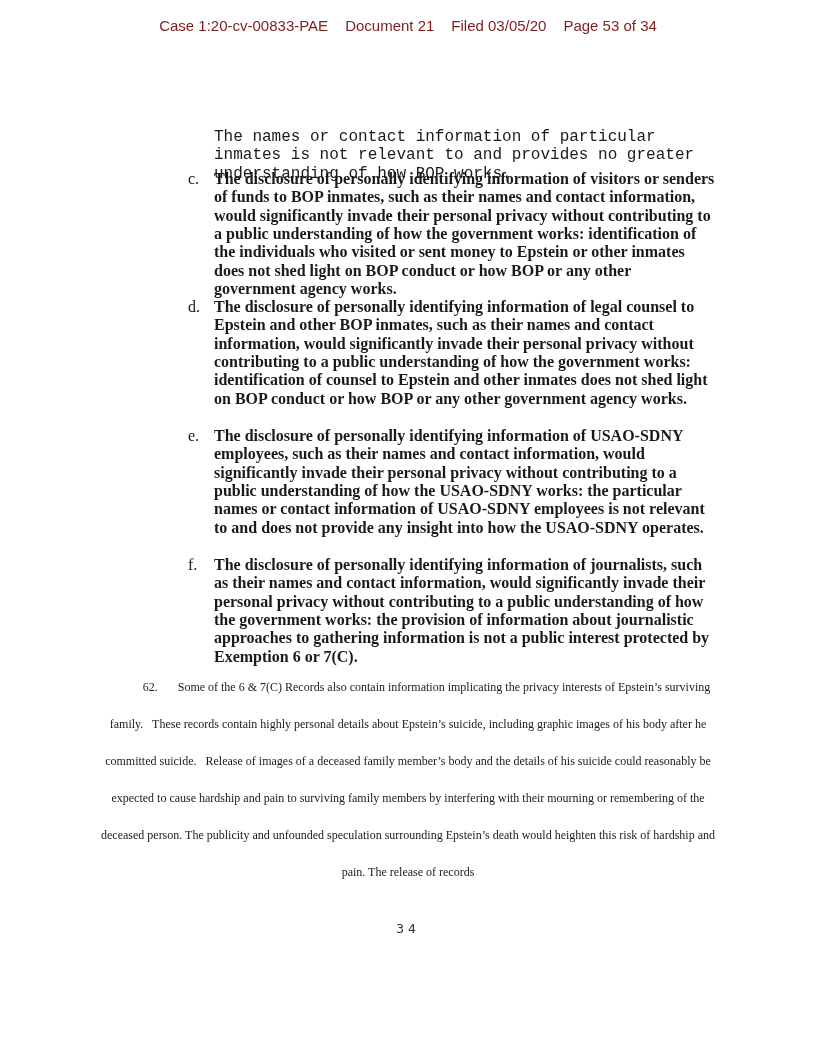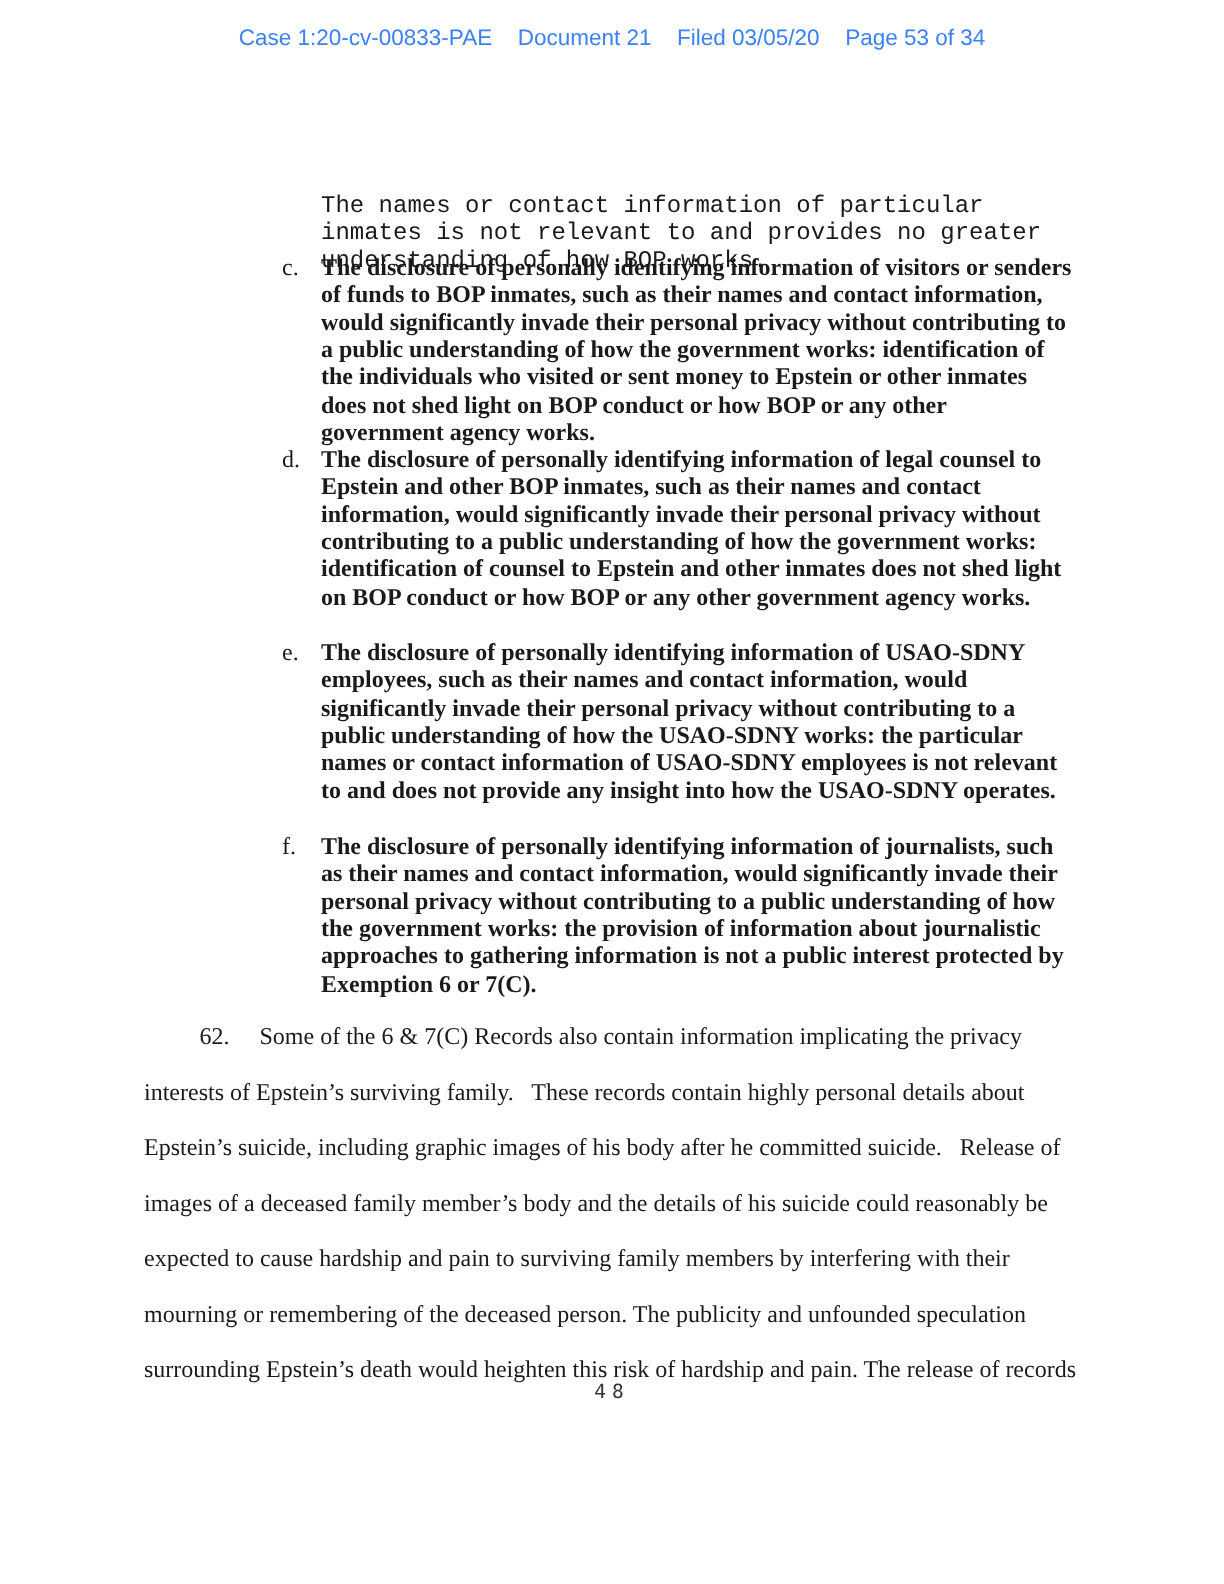--- a/index.html
+++ b/index.html
@@ -15,21 +15,21 @@
     position: absolute; inset: 0;
     width: 816px; height: 1056px;
     background: #ffffff;
   }
   
   .stamp {
     position: absolute; top: 17px; left: 0; right: 0;
     display: flex; justify-content: center; gap: 17px;
     font-family: "Liberation Sans", sans-serif;
     font-size: 15px;
-    color: #3b82f6;
+    color: #7f1d1d;
     white-space: nowrap;
   }
   
   .p-cont {
     position: absolute; left: 214px; width: 502px;
     font-size: 16px; line-height: 18.35px;
     top: 112px;
     font-family: Liberation Mono, monospace;
   }
   
@@ -39,22 +39,23 @@
   }
   .item .label { position: absolute; left: 0; top: 0; }
   .item .text  { display: block; margin-left: 26px; width: 502px; font-weight: bold; }
   .item-c { top: 170px; }
   .item-d { top: 298px; }
   .item-e { top: 427px; }
   .item-f { top: 556px; }
   
   .para62 {
     position: absolute; top: 657px; left: 96px; width: 624px;
-    font-size: 16px; line-height: 37px;
+    font-size: 12px; line-height: 37px;
     text-indent: 37px;
+    text-align: center;
   }
   .para62 .pnum { margin-right: 20px; }
   .para62 .ptext { white-space: pre-wrap; }
   
   .pagenum {
     position: absolute; top: 921px; left: 0; right: 0;
     text-align: center;
     font-family: "DejaVu Sans Mono", monospace;
     font-size: 13px;
     letter-spacing: 4px;
@@ -92,15 +93,15 @@
 
   <div class="item item-f">
     <span class="label">f.</span>
     <span class="text">The disclosure of personally identifying information of journalists, such as their names and contact information, would significantly invade their personal privacy without contributing to a public understanding of how the government works: the provision of information about journalistic approaches to gathering information is not a public interest protected by Exemption 6 or 7(C).</span>
   </div>
 
   <p class="para62">
     <span class="pnum">62.</span><span class="ptext">Some of the 6 &amp; 7(C) Records also contain information implicating the privacy interests of Epstein’s surviving family.   These records contain highly personal details about Epstein’s suicide, including graphic images of his body after he committed suicide.   Release of images of a deceased family member’s body and the details of his suicide could reasonably be expected to cause hardship and pain to surviving family members by interfering with their mourning or remembering of the deceased person. The publicity and unfounded speculation surrounding Epstein’s death would heighten this risk of hardship and pain. The release of records</span>
   </p>
 
-  <div class="pagenum">48</div>
+  <div class="pagenum">34</div>
 
 </div>
 
 </body></html>

